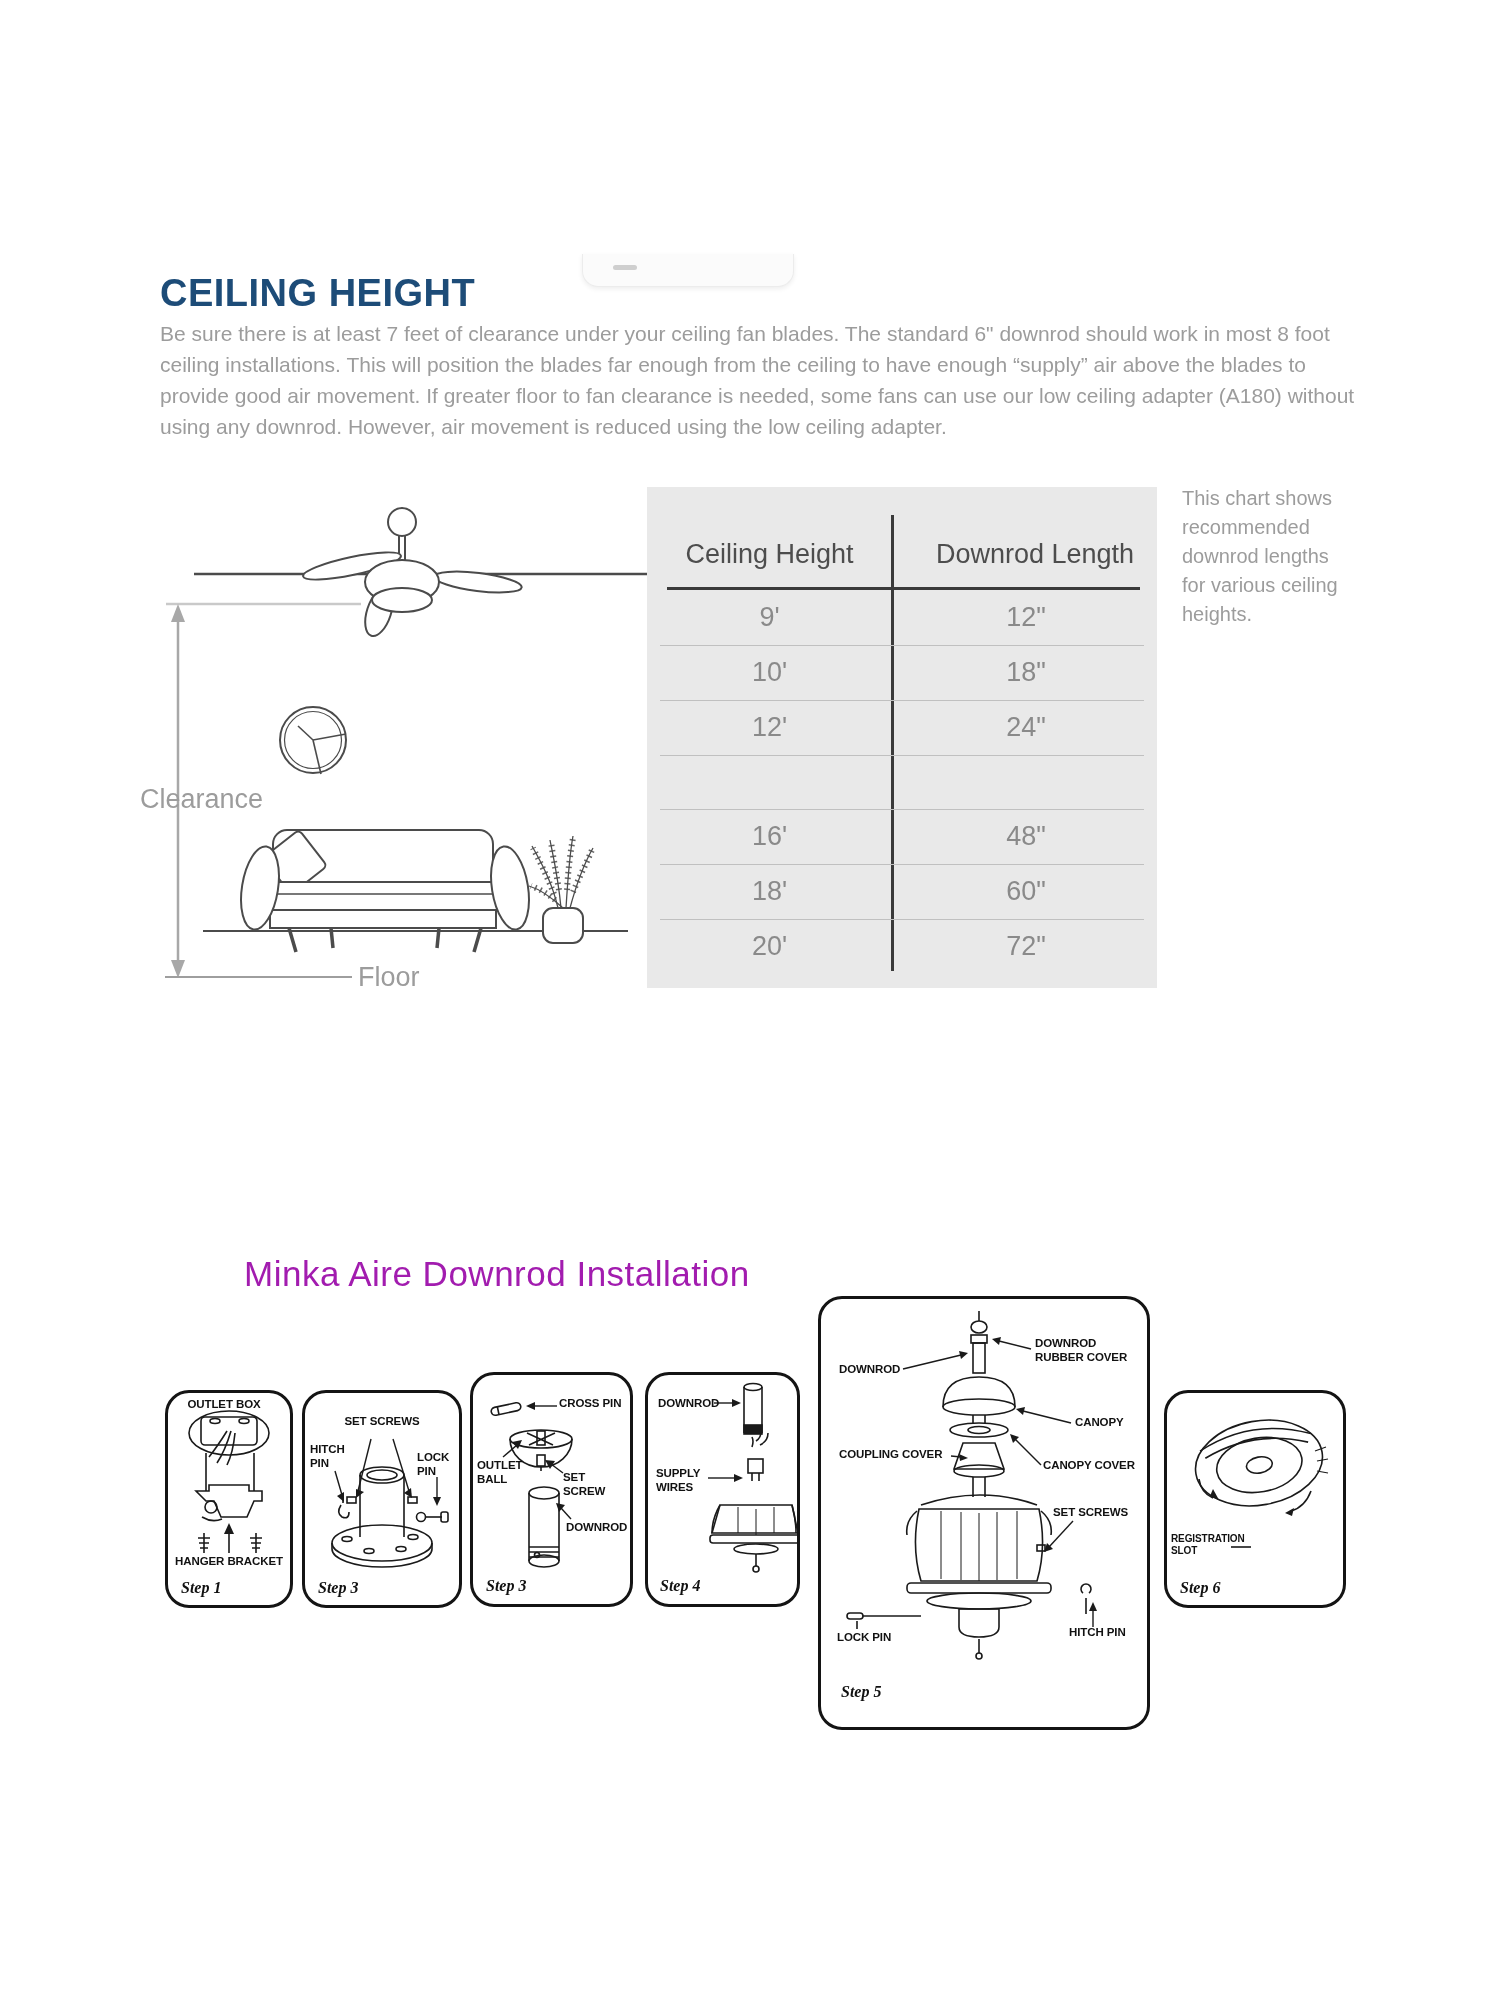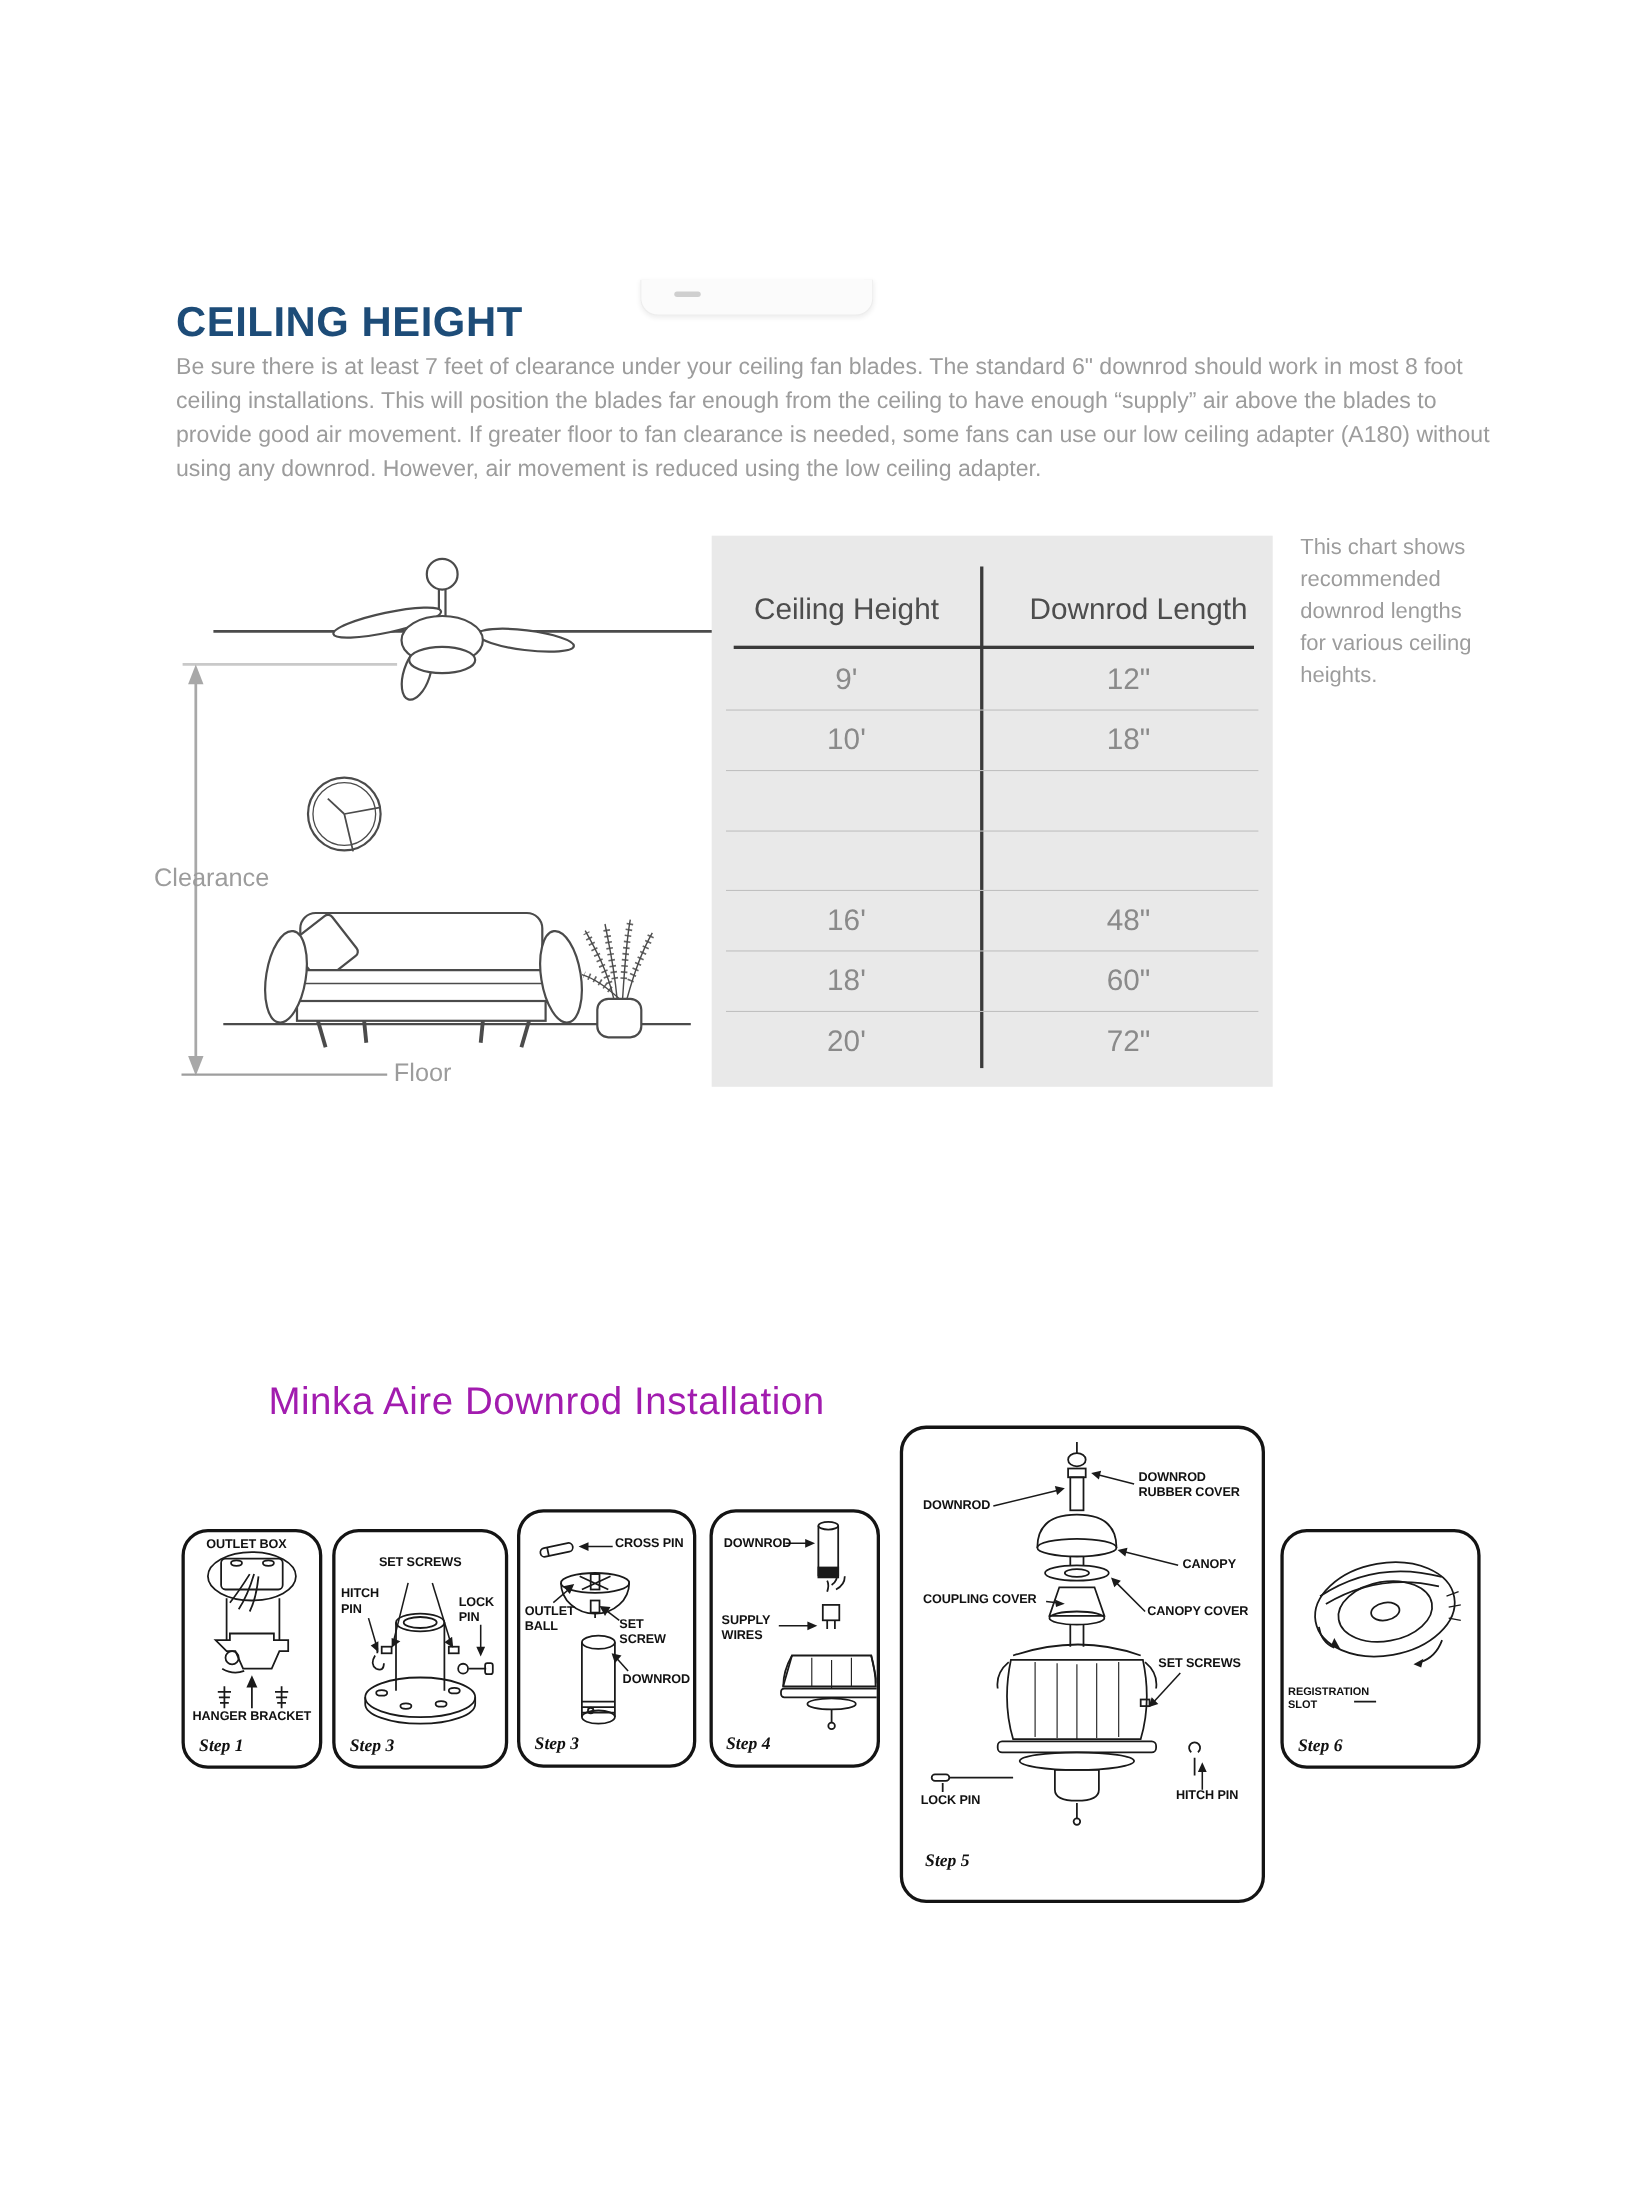--- a/index.html
+++ b/index.html
@@ -11,21 +11,21 @@
               background:#fbfbfb; border:1px solid #ececec; border-top:none;
               border-radius:0 0 16px 16px; box-shadow:0 2px 5px rgba(0,0,0,0.07); }
   .tab-dash { position:absolute; left:30px; top:11px; width:24px; height:5px;
               border-radius:3px; background:#cfcfcf; display:block; }
 
   .h1 { position:absolute; left:160px; top:272px; margin:0; font-size:38px; font-weight:700;
         color:#1d4c78; letter-spacing:0.5px; }
   .intro { position:absolute; left:160px; top:318px; width:1196px; margin:0;
            font-size:21px; line-height:31px; color:#9c9c9c; }
 
-  .lbl { position:absolute; color:#9c9c9c; font-size:23px; }
+  .lbl { position:absolute; color:#9c9c9c; font-size:27px; }
   .clearance { left:140px; top:784px; }
   .floor { left:358px; top:962px; }
 
   .diagram { position:absolute; left:100px; top:490px; }
 
   
   .dtable { position:absolute; left:647px; top:487px; width:510px; height:501px; background:#e9e9e9; }
   .th { position:absolute; top:50px; height:34px; line-height:34px; text-align:center;
         font-size:27px; color:#4d4d4d; }
   .th1 { left:0; width:245px; }
@@ -141,20 +141,24 @@
     <div class="hline"></div>
     <div class="vline"></div>
 
     <div class="trow" style="top:103px">
       <div class="c1">9'</div>
       <div class="c2">12"</div>
     </div>
     <div class="trow" style="top:158px">
       <div class="c1">10'</div>
       <div class="c2">18"</div>
+    </div>
+    <div class="trow" style="top:213px">
+      <div class="c1">12'</div>
+      <div class="c2">24"</div>
     </div>
     <div class="trow" style="top:322px">
       <div class="c1">16'</div>
       <div class="c2">48"</div>
     </div>
     <div class="trow" style="top:377px">
       <div class="c1">18'</div>
       <div class="c2">60"</div>
     </div>
     <div class="trow" style="top:432px">

